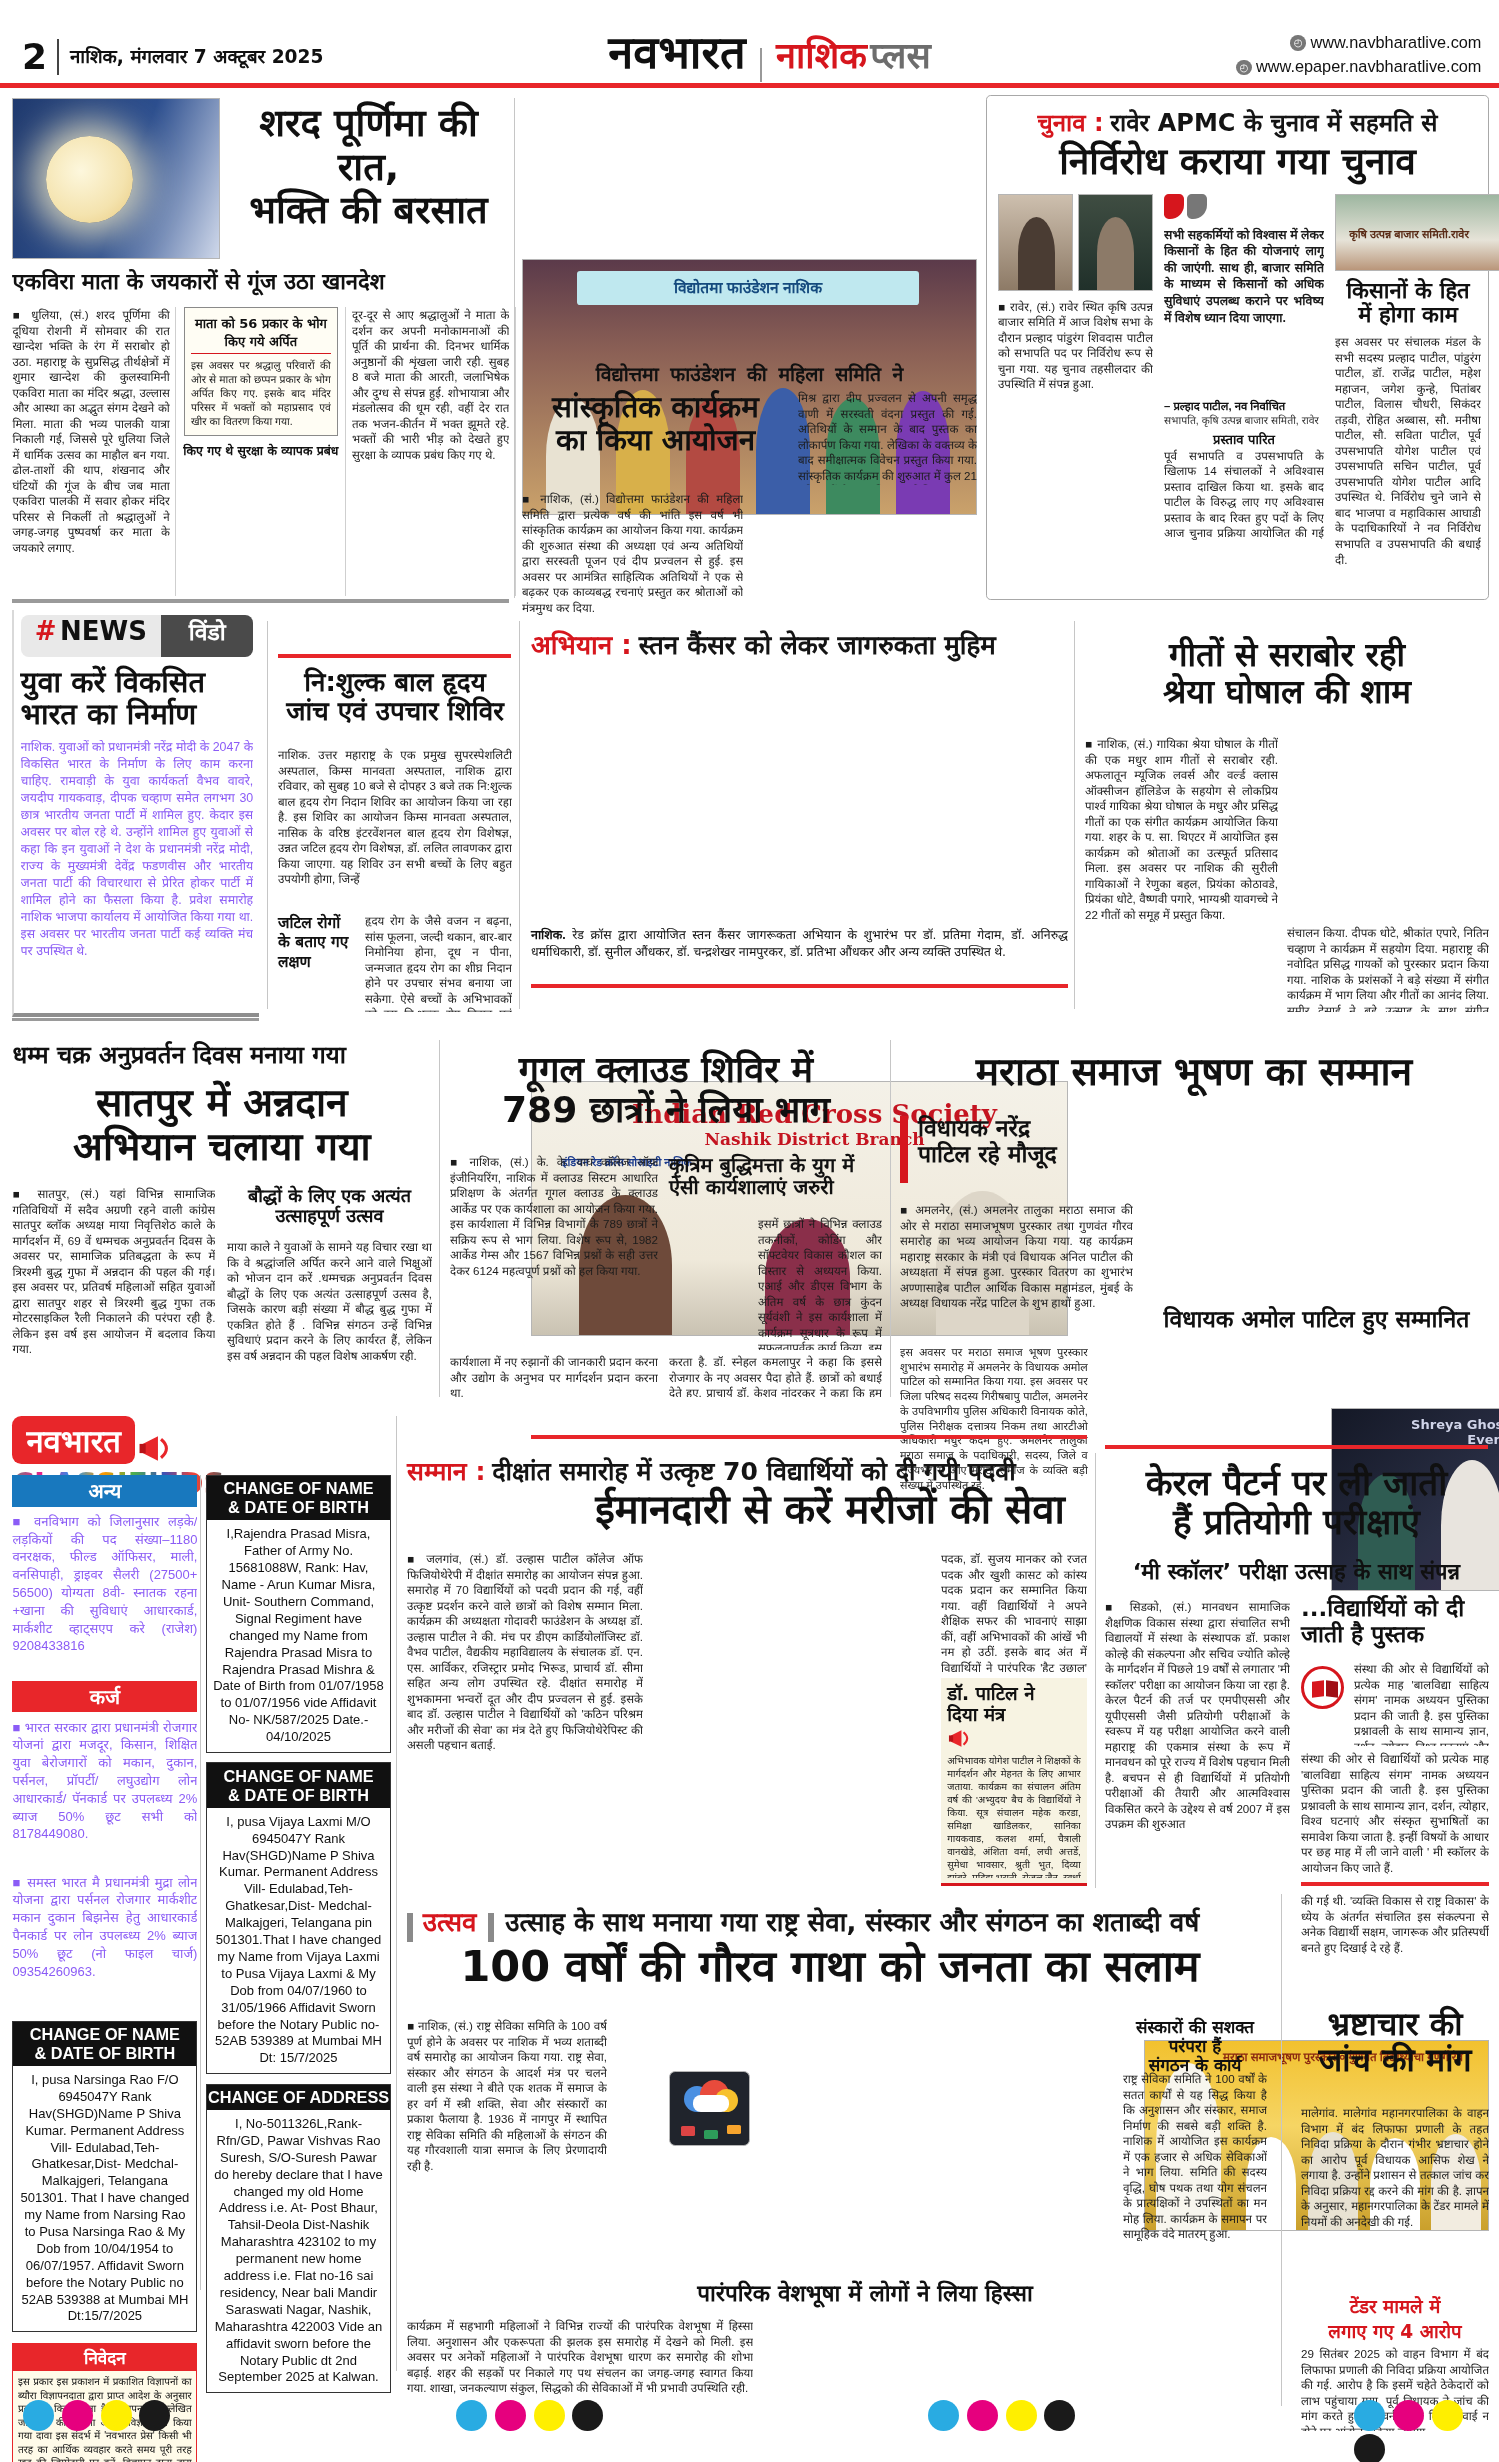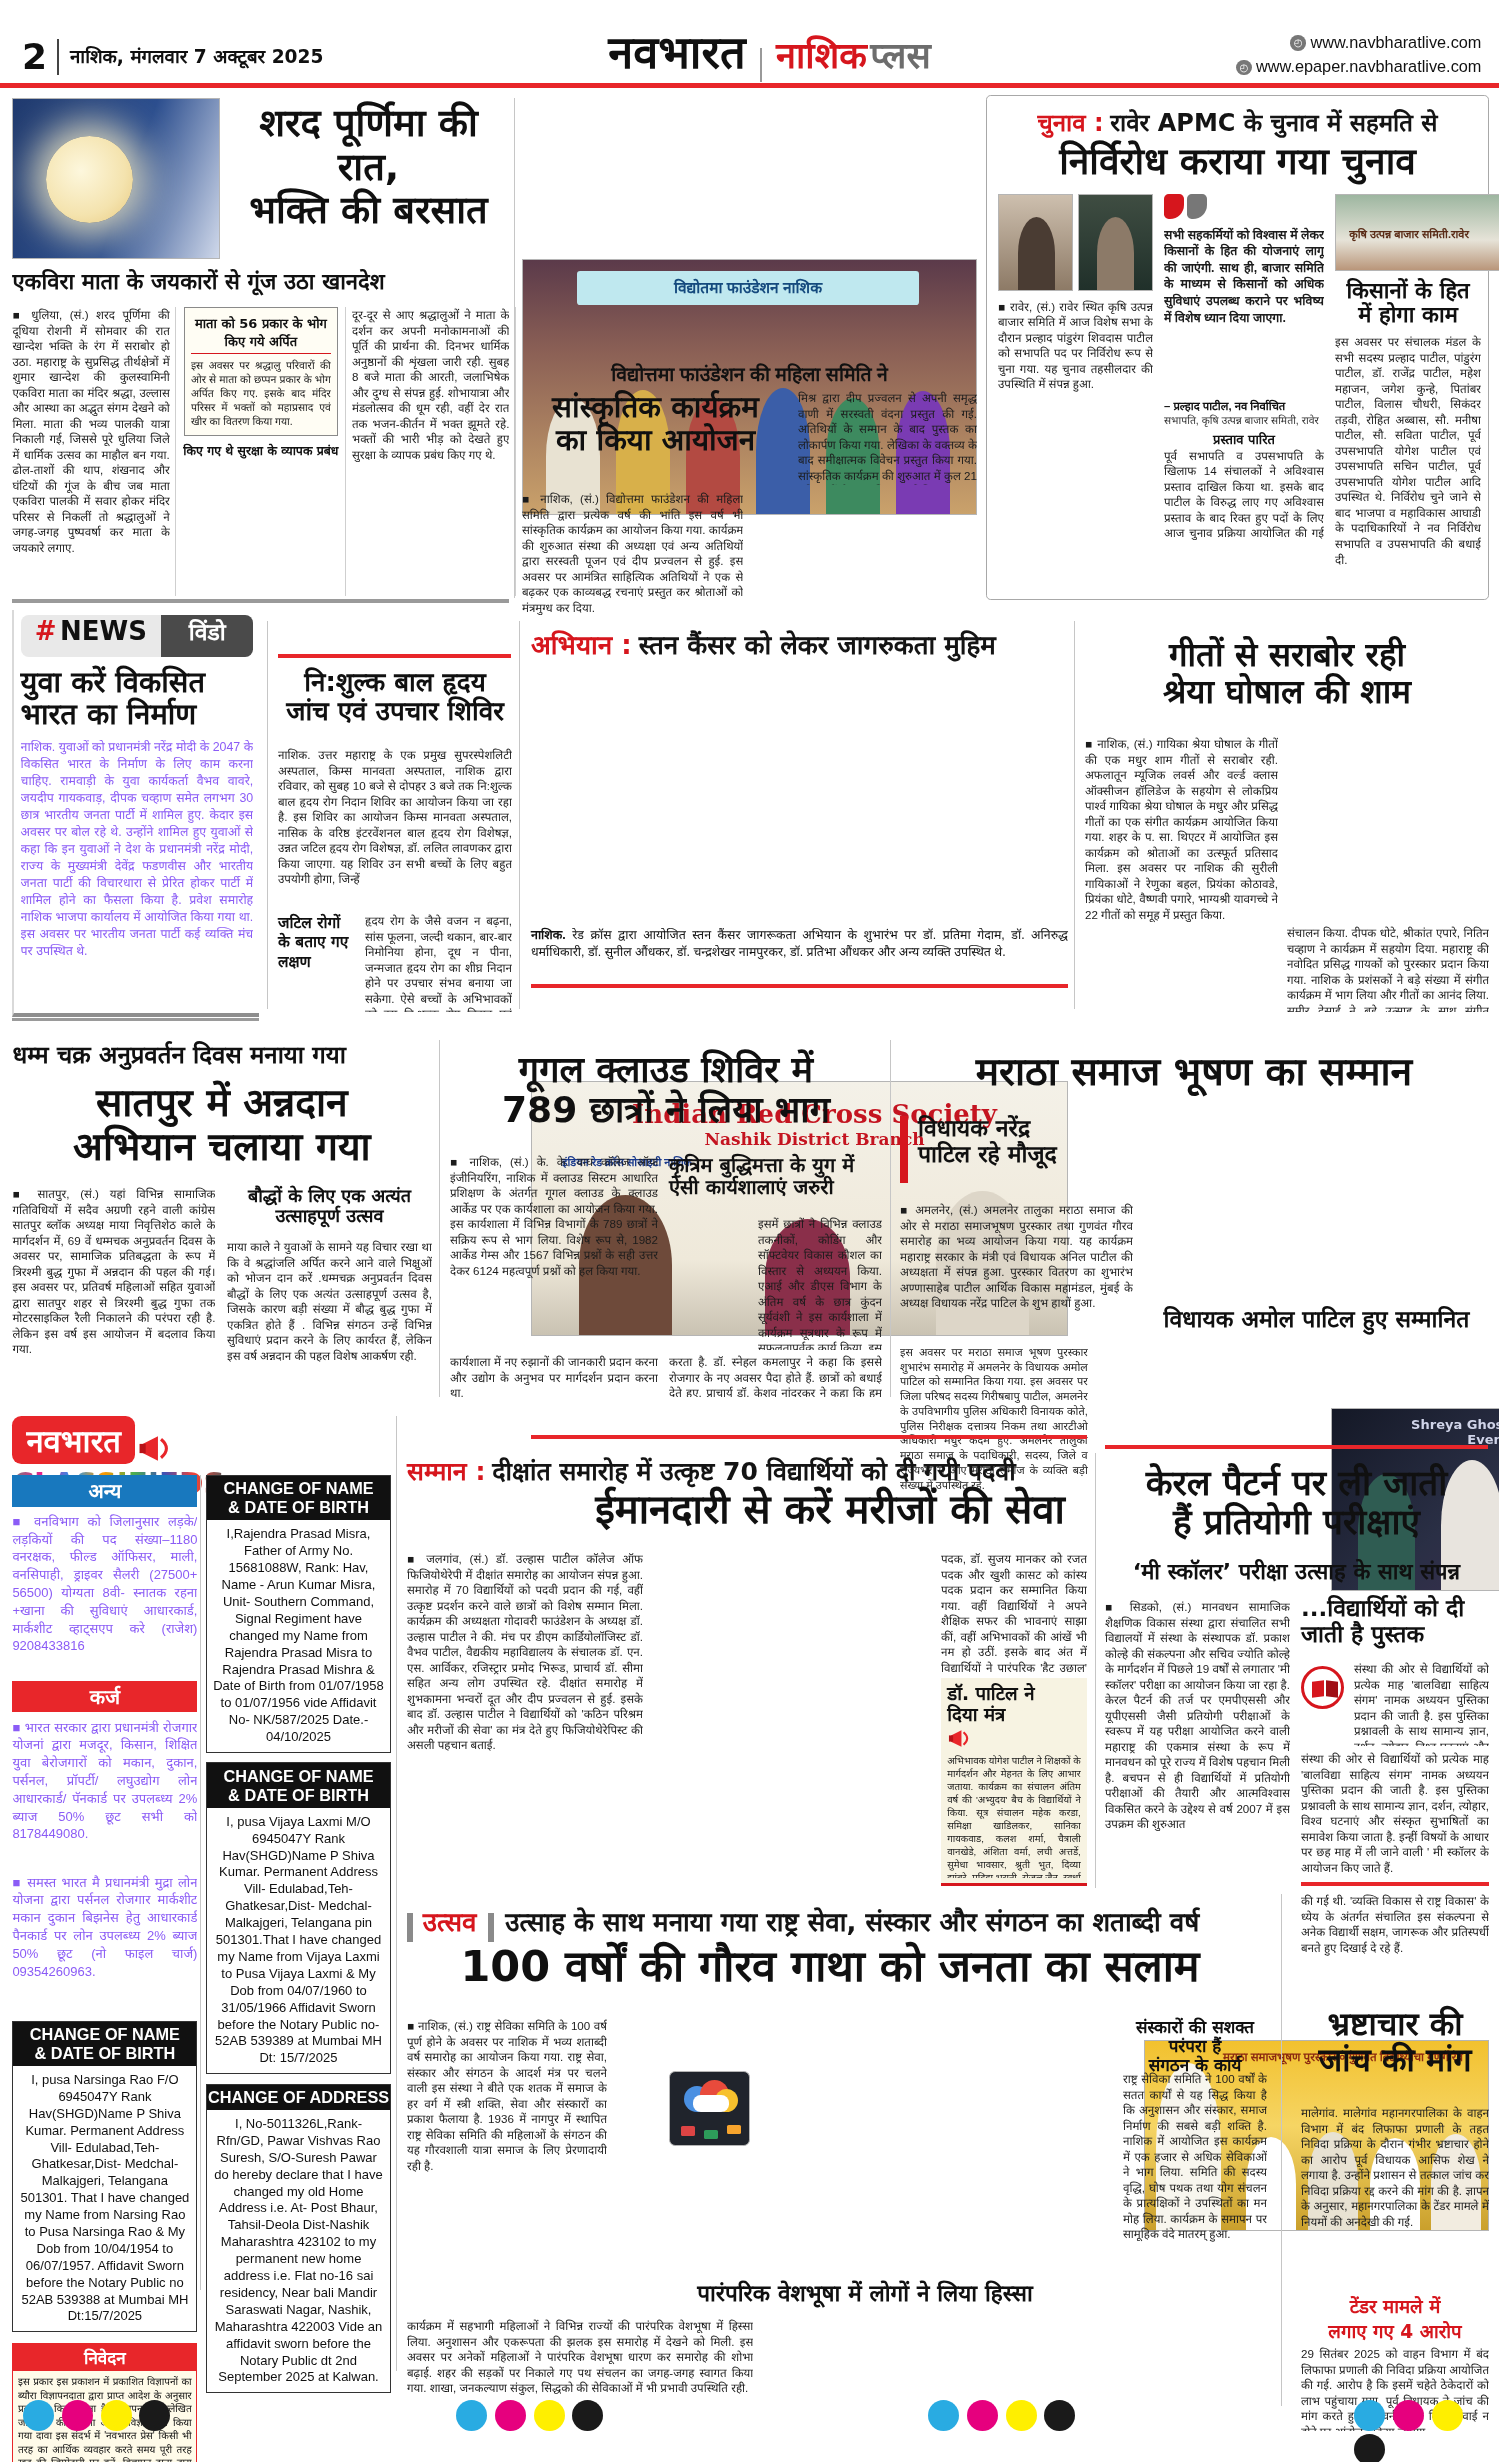--- a/index.html
+++ b/index.html
@@ -77,21 +77,21 @@
   <div class="abs vline" style="left:514px;top:98px;height:500px;"></div>
   <div class="abs photo" style="left:522px;top:98px;width:455px;height:256px;background:linear-gradient(180deg,#5b3a4a 0%,#8a5f55 35%,#caa26b 100%);">
     <div class="abs" style="left:54px;top:11px;width:342px;height:34px;background:#bfe8ef;color:#154a7e;font-weight:bold;text-align:center;font-size:15.5px;line-height:34px;border-radius:3.1px;">विद्योतमा फाउंडेशन नाशिक</div>
     <div class="sil" style="left:23px;bottom:0;width:54px;height:116px;background:#e8e2d2;"></div>
     <div class="sil" style="left:93px;bottom:0;width:54px;height:124px;background:#d8b04a;"></div>
     <div class="sil" style="left:163px;bottom:0;width:54px;height:116px;background:#b34a42;"></div>
     <div class="sil" style="left:233px;bottom:0;width:54px;height:126px;background:#3b5ea8;"></div>
     <div class="sil" style="left:303px;bottom:0;width:54px;height:116px;background:#3d8a5f;"></div>
     <div class="sil" style="left:373px;bottom:0;width:54px;height:123px;background:#7a3bb3;"></div>
   </div>
-  <div class="abs pcap" style="left:522px;top:360px;width:455px;font-size:19.4px;text-align:center;font-family:Liberation Sans, sans-serif;">विद्योत्तमा फाउंडेशन की महिला समिति ने</div>
+  <div class="abs pcap" style="left:522px;top:360px;width:455px;font-size:19.4px;text-align:center;font-family:Liberation Mono, monospace;">विद्योत्तमा फाउंडेशन की महिला समिति ने</div>
   <div class="abs hl pre" style="left:522px;top:391px;width:267px;font-size:29.5px;text-align:center;">सांस्कृतिक कार्यक्रम
 का किया आयोजन</div>
   <div class="abs body-sm" style="left:798px;top:390px;width:179px;height:95px;">मिश्र द्वारा दीप प्रज्वलन से अपनी समृद्ध वाणी में सरस्वती वंदना प्रस्तुत की गई. अतिथियों के सम्मान के बाद पुस्तक का लोकार्पण किया गया. लेखिका के वक्तव्य के बाद समीक्षात्मक विवेचन प्रस्तुत किया गया. सांस्कृतिक कार्यक्रम की शुरुआत में कुल 21 महिलाओं ने भाग लिया. अतिथि एवं संस्था के अध्यक्ष समेत सभी सदस्यों ने कार्यक्रम की शुभकामनाएं दीं.</div>
   <div class="abs cols2" style="left:522px;top:491px;width:455px;height:106px;">
     <div class="body-sm">■ नाशिक, (सं.) विद्योत्तमा फाउंडेशन की महिला समिति द्वारा प्रत्येक वर्ष की भांति इस वर्ष भी सांस्कृतिक कार्यक्रम का आयोजन किया गया. कार्यक्रम की शुरुआत संस्था की अध्यक्षा एवं अन्य अतिथियों द्वारा सरस्वती पूजन एवं दीप प्रज्वलन से हुई. इस अवसर पर आमंत्रित साहित्यिक अतिथियों ने एक से बढ़कर एक काव्यबद्ध रचनाएं प्रस्तुत कर श्रोताओं को मंत्रमुग्ध कर दिया.</div>
   </div>
 
   <div class="abs" style="left:986px;top:95px;width:503px;height:505px;border:1.6px solid #a8a8a8;border-radius:4.7px;padding:9.3px 11px;">
     <div style="text-align:center;font-size:24px;">
       <span class="kick-red">चुनाव :</span>

